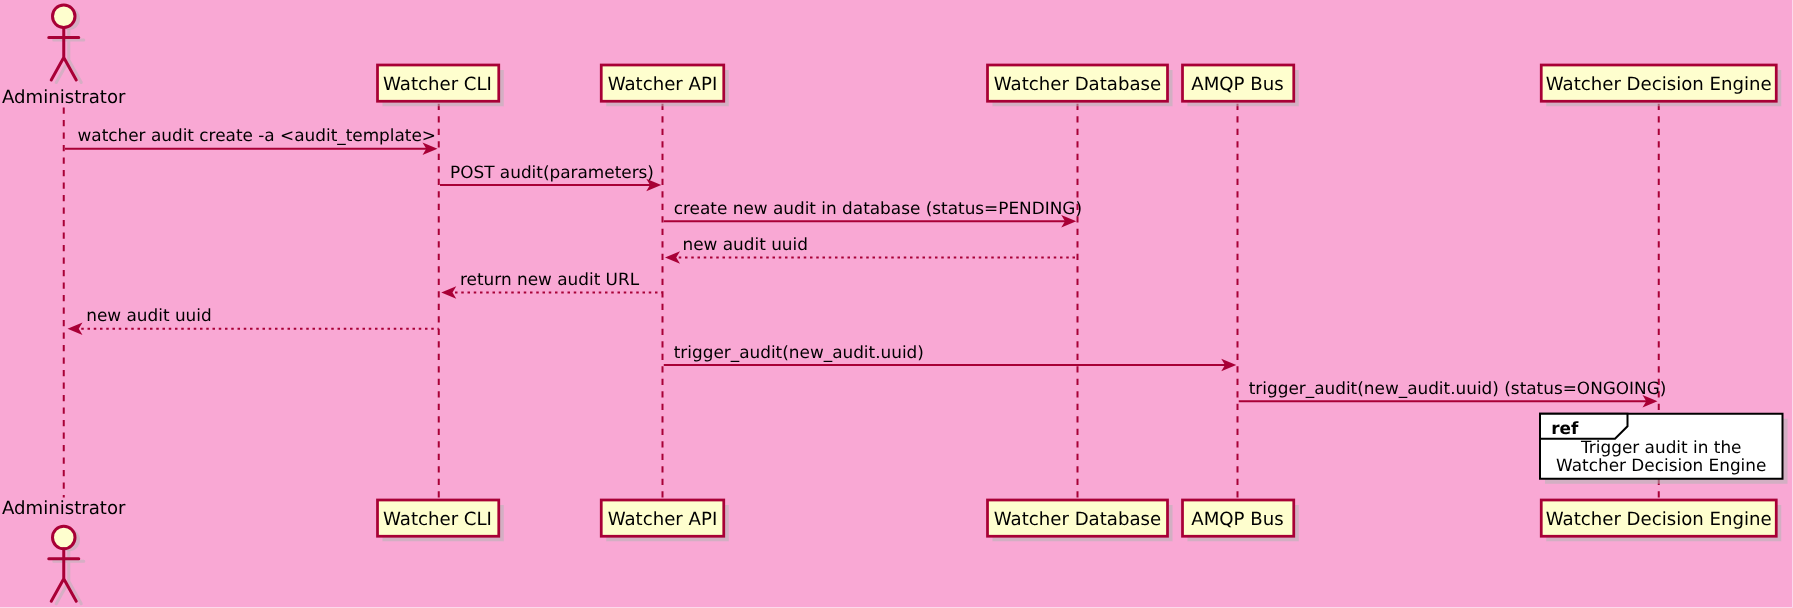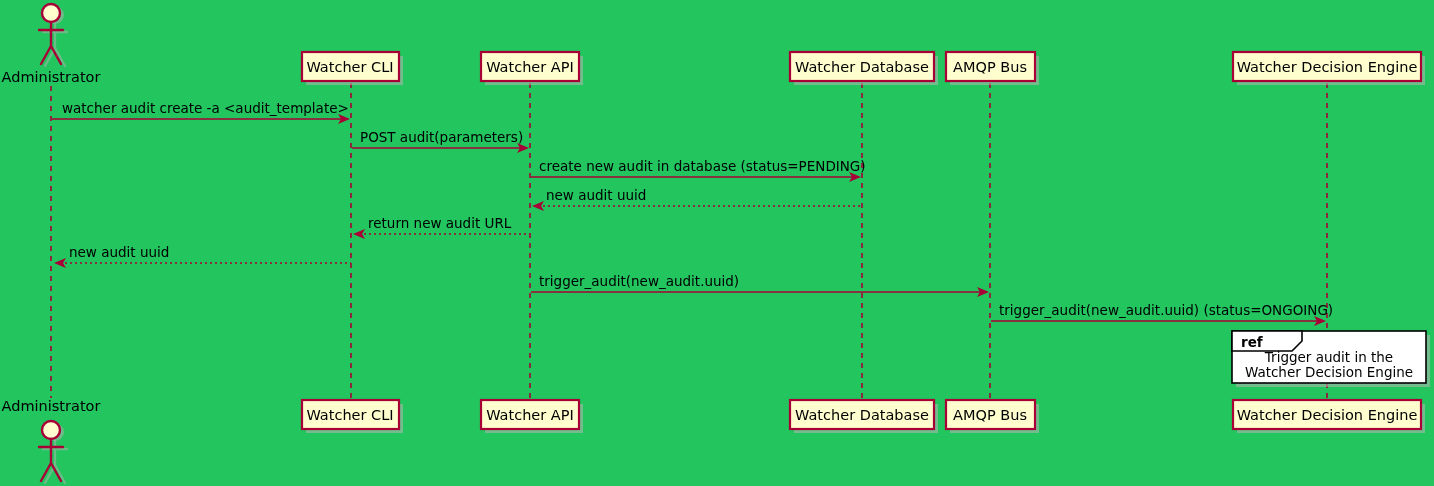--- a/index.html
+++ b/index.html
@@ -7,21 +7,21 @@
     padding: 0;
     background: #FFFFFF;
   }
   body {
     font-family: "DejaVu Sans", sans-serif;
   }
   #canvas {
     position: relative;
     width: 1434px;
     height: 486px;
-    background: #22c55e;
+    background: #f9a8d4;
     overflow: hidden;
   }
   svg.diagram {
     position: absolute;
     left: 0;
     top: 0;
     width: 1434px;
     height: 486px;
   }
   .lifeline {

